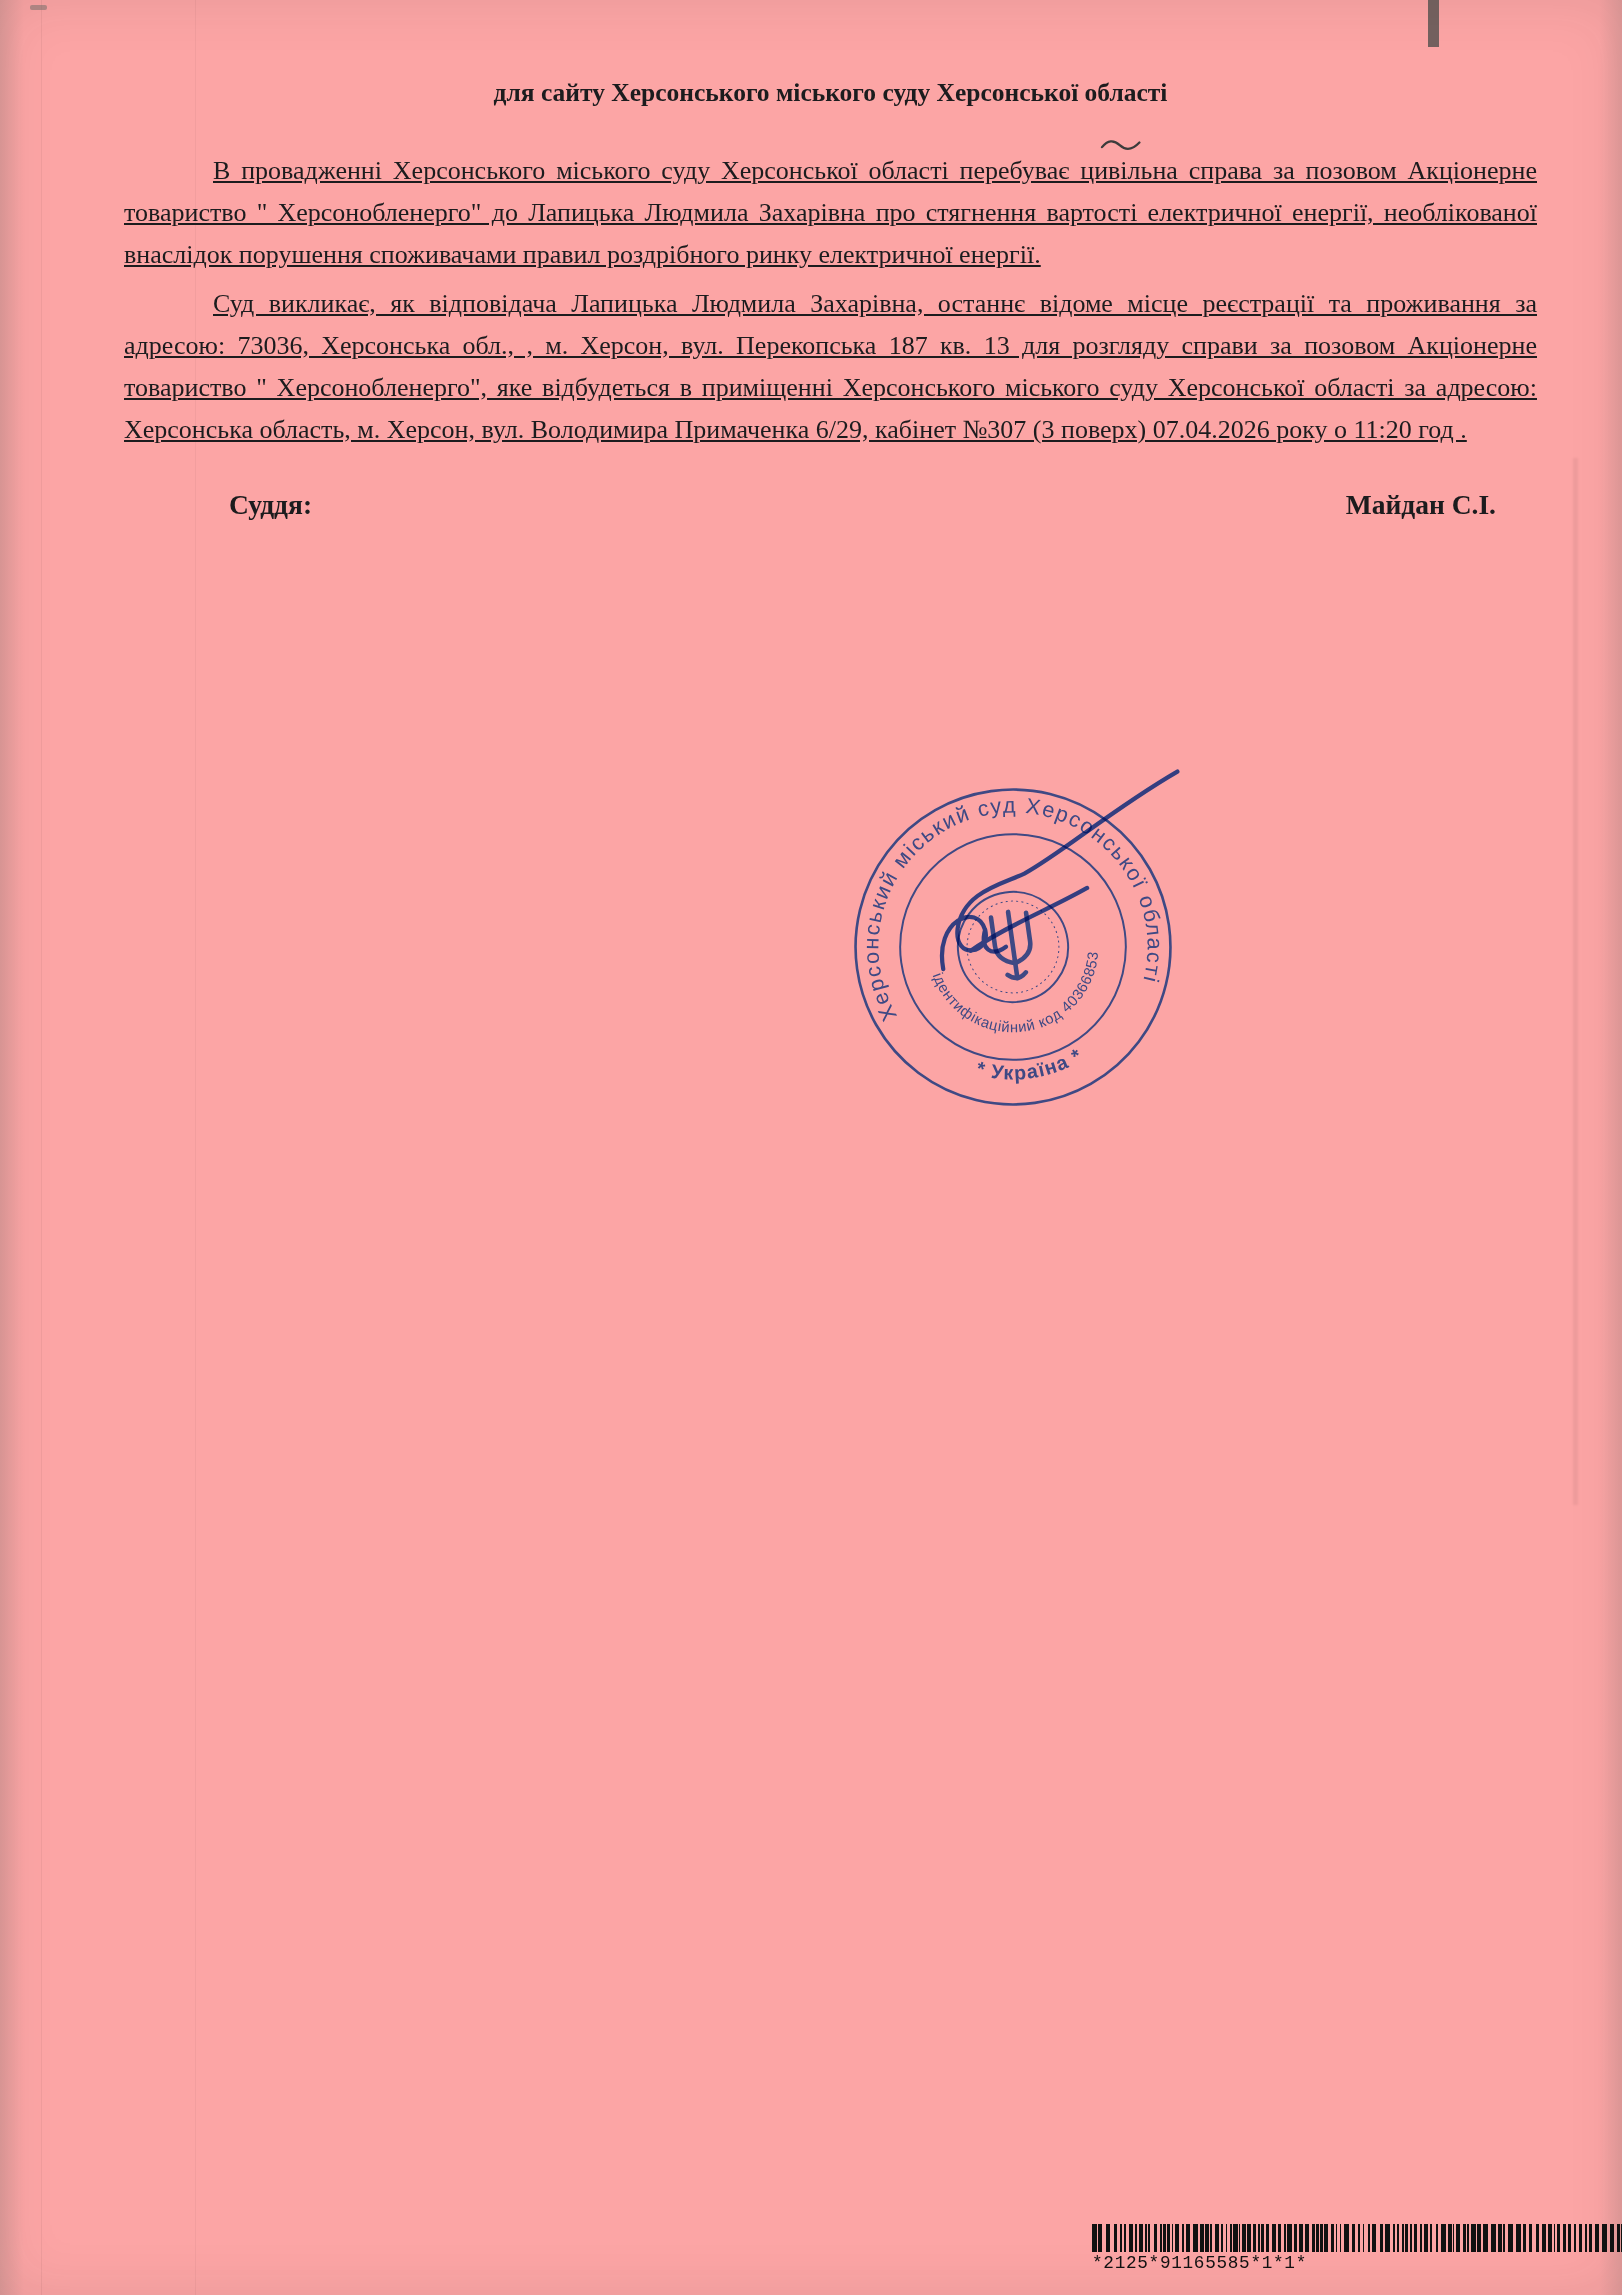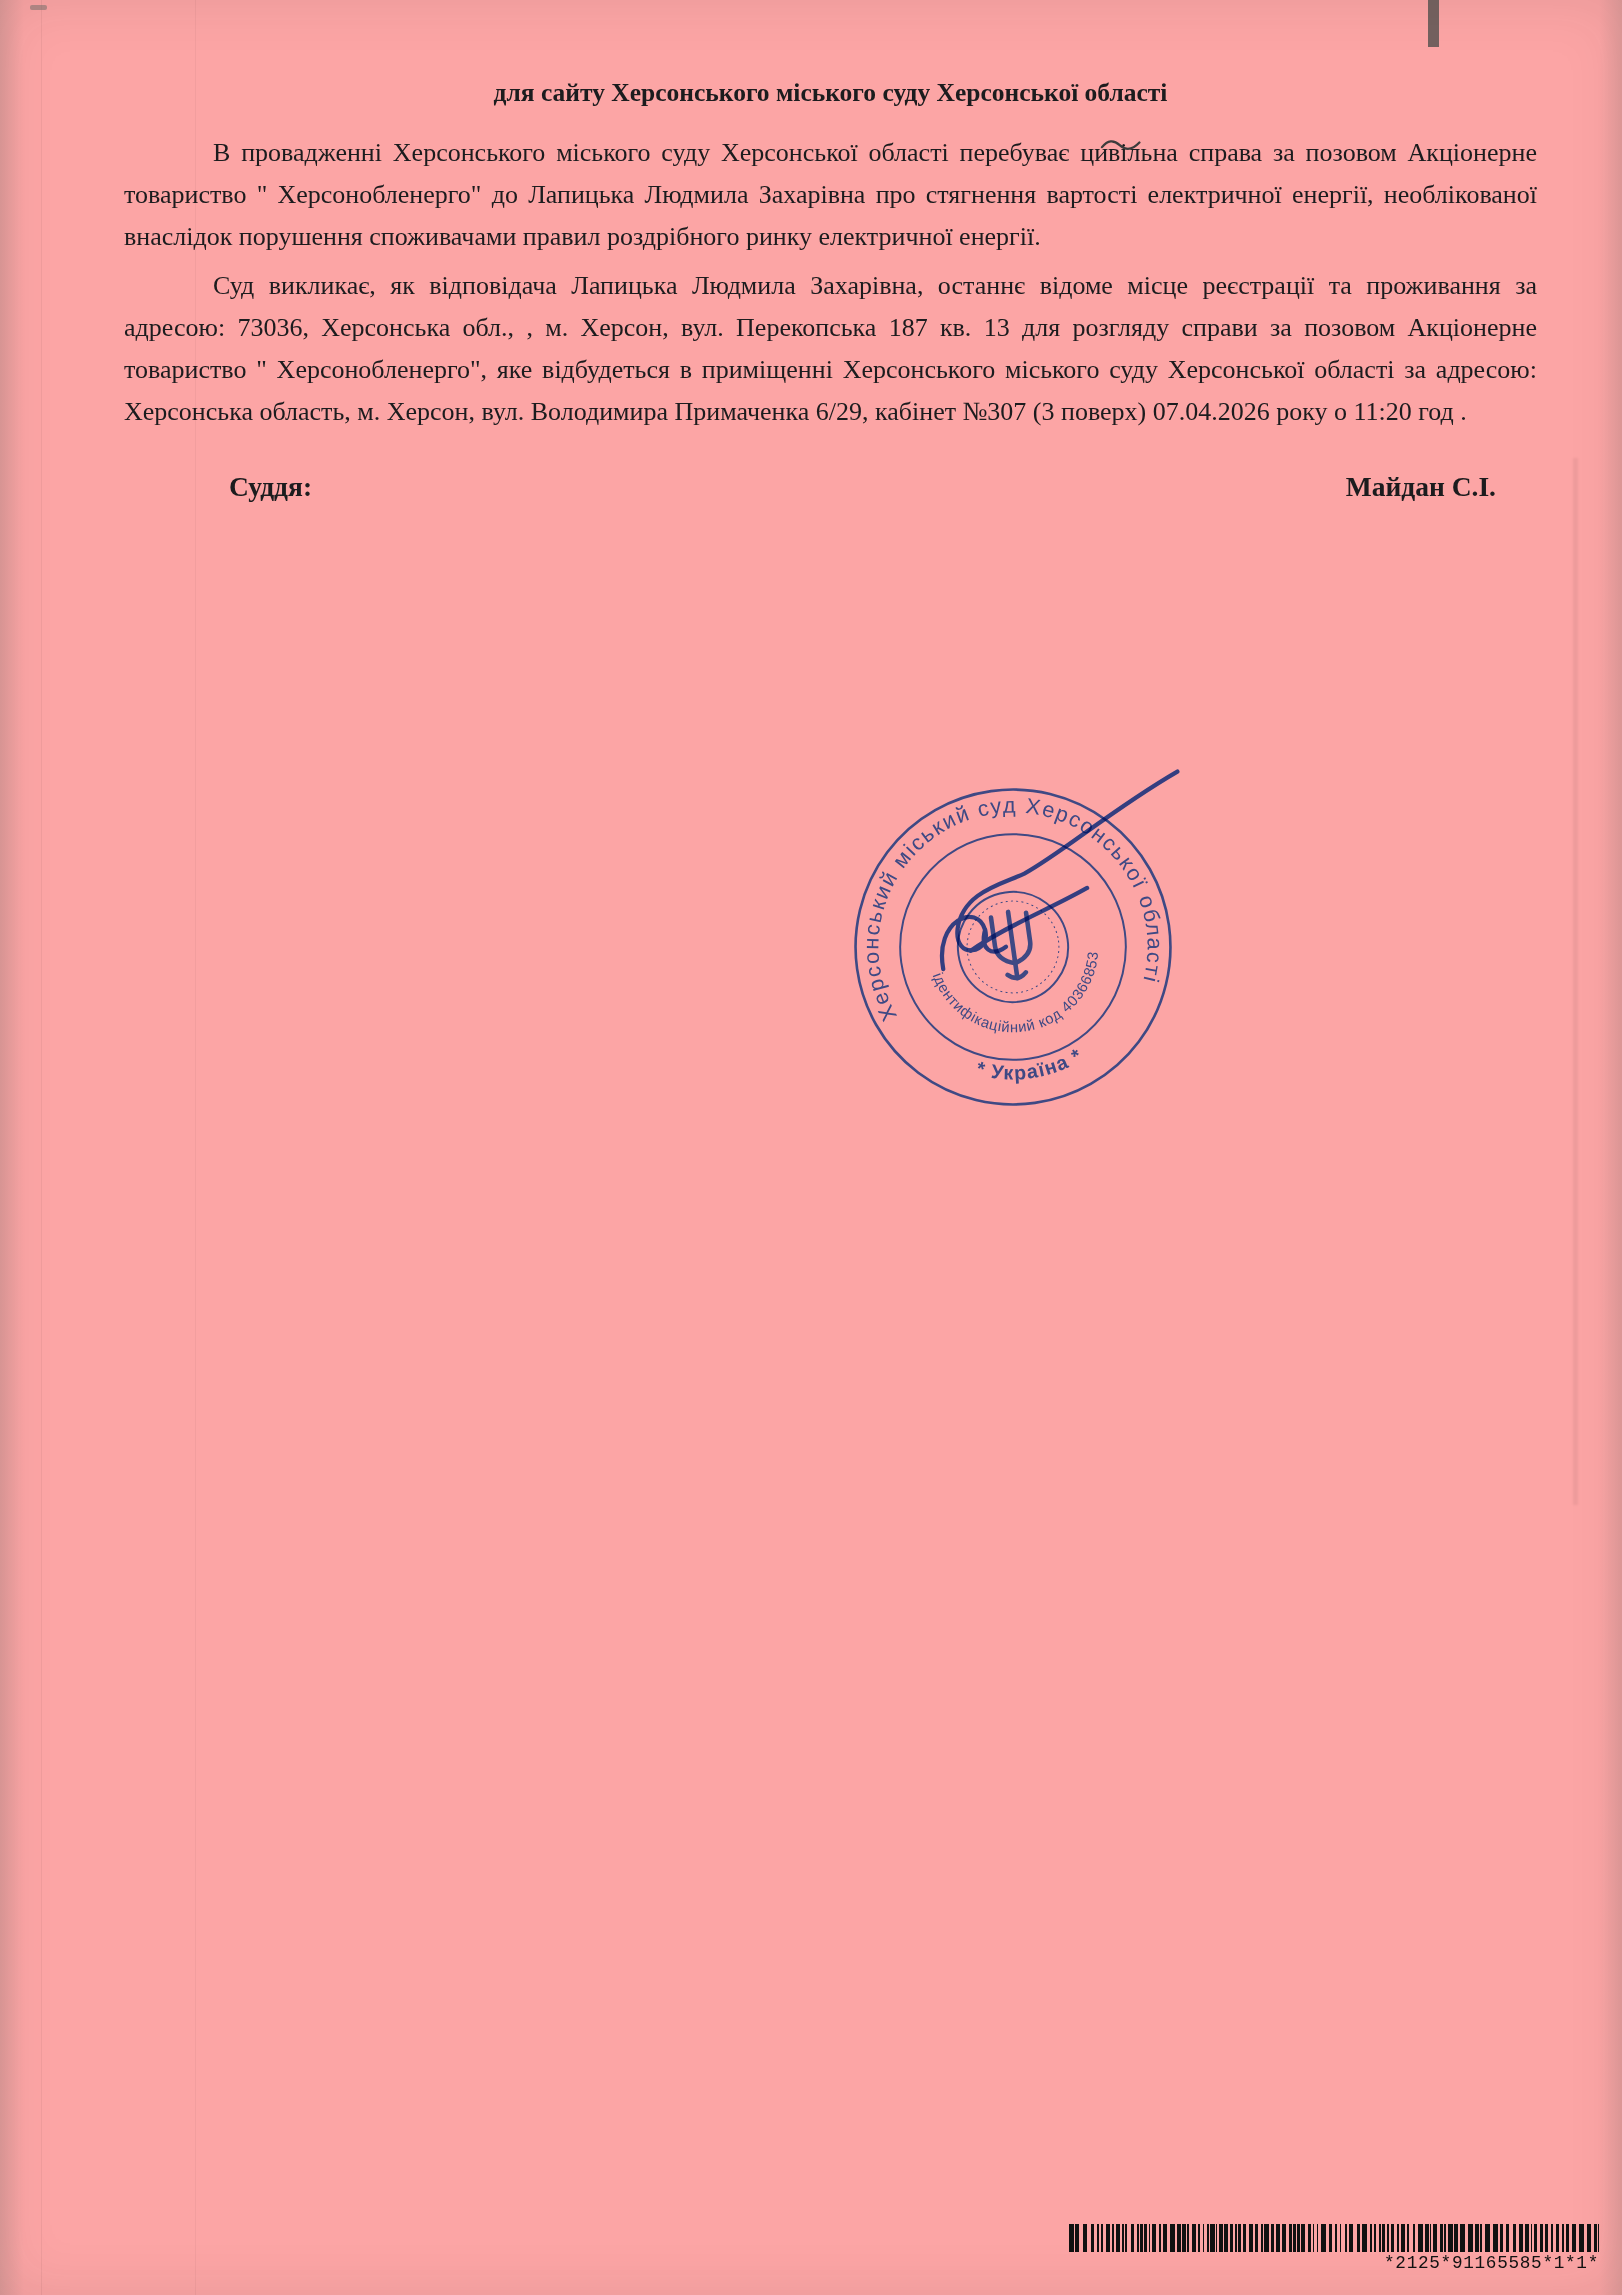--- a/index.html
+++ b/index.html
@@ -34,41 +34,41 @@
     text-align:center;font-weight:bold;font-size:31px;line-height:35px;
     margin-top:41px;letter-spacing:1.3px;
   }
   .subtitle{
     text-align:center;font-size:27.5px;line-height:33px;margin-top:9.2px;
   }
   .body-text p{
     font-size:26px;line-height:42px;text-align:justify;
     text-indent:89px;margin:0 0 6.5px 0;
   }
-  .body-text{margin-top:24px;}
+  .body-text{margin-top:42px;text-decoration:underline;}
   .judge-row{
     display:flex;justify-content:space-between;align-items:baseline;
     margin-top:38px;padding-left:105px;padding-right:41px;
     font-weight:bold;font-size:27.5px;gap:41px;
   }
 
   
   .stamp{
     position:absolute;left:849px;top:783px;width:328px;height:328px;
     mix-blend-mode:multiply;opacity:.92;
   }
   .signature{
     position:absolute;left:887px;top:753px;width:327px;height:249px;
     mix-blend-mode:multiply;
   }
   .hdr-squiggle{position:absolute;left:1098px;top:134px;width:50px;height:21px;}
 
   
   .barcode-wrap{
-    position:absolute;left:1069px;top:2224px;width:530px;text-align:right;
+    position:absolute;left:1092px;top:2224px;width:530px;text-align:left;
   }
   .barcode-bars{
     width:530px;height:27.5px;overflow:hidden;white-space:nowrap;font-size:0;
     margin:0 auto;
   }
   .barcode-text{
     font-family:"Liberation Mono", monospace;font-size:17.7px;color:#111;
     margin-top:1.3px;letter-spacing:0.7px;
   }
 </style>

